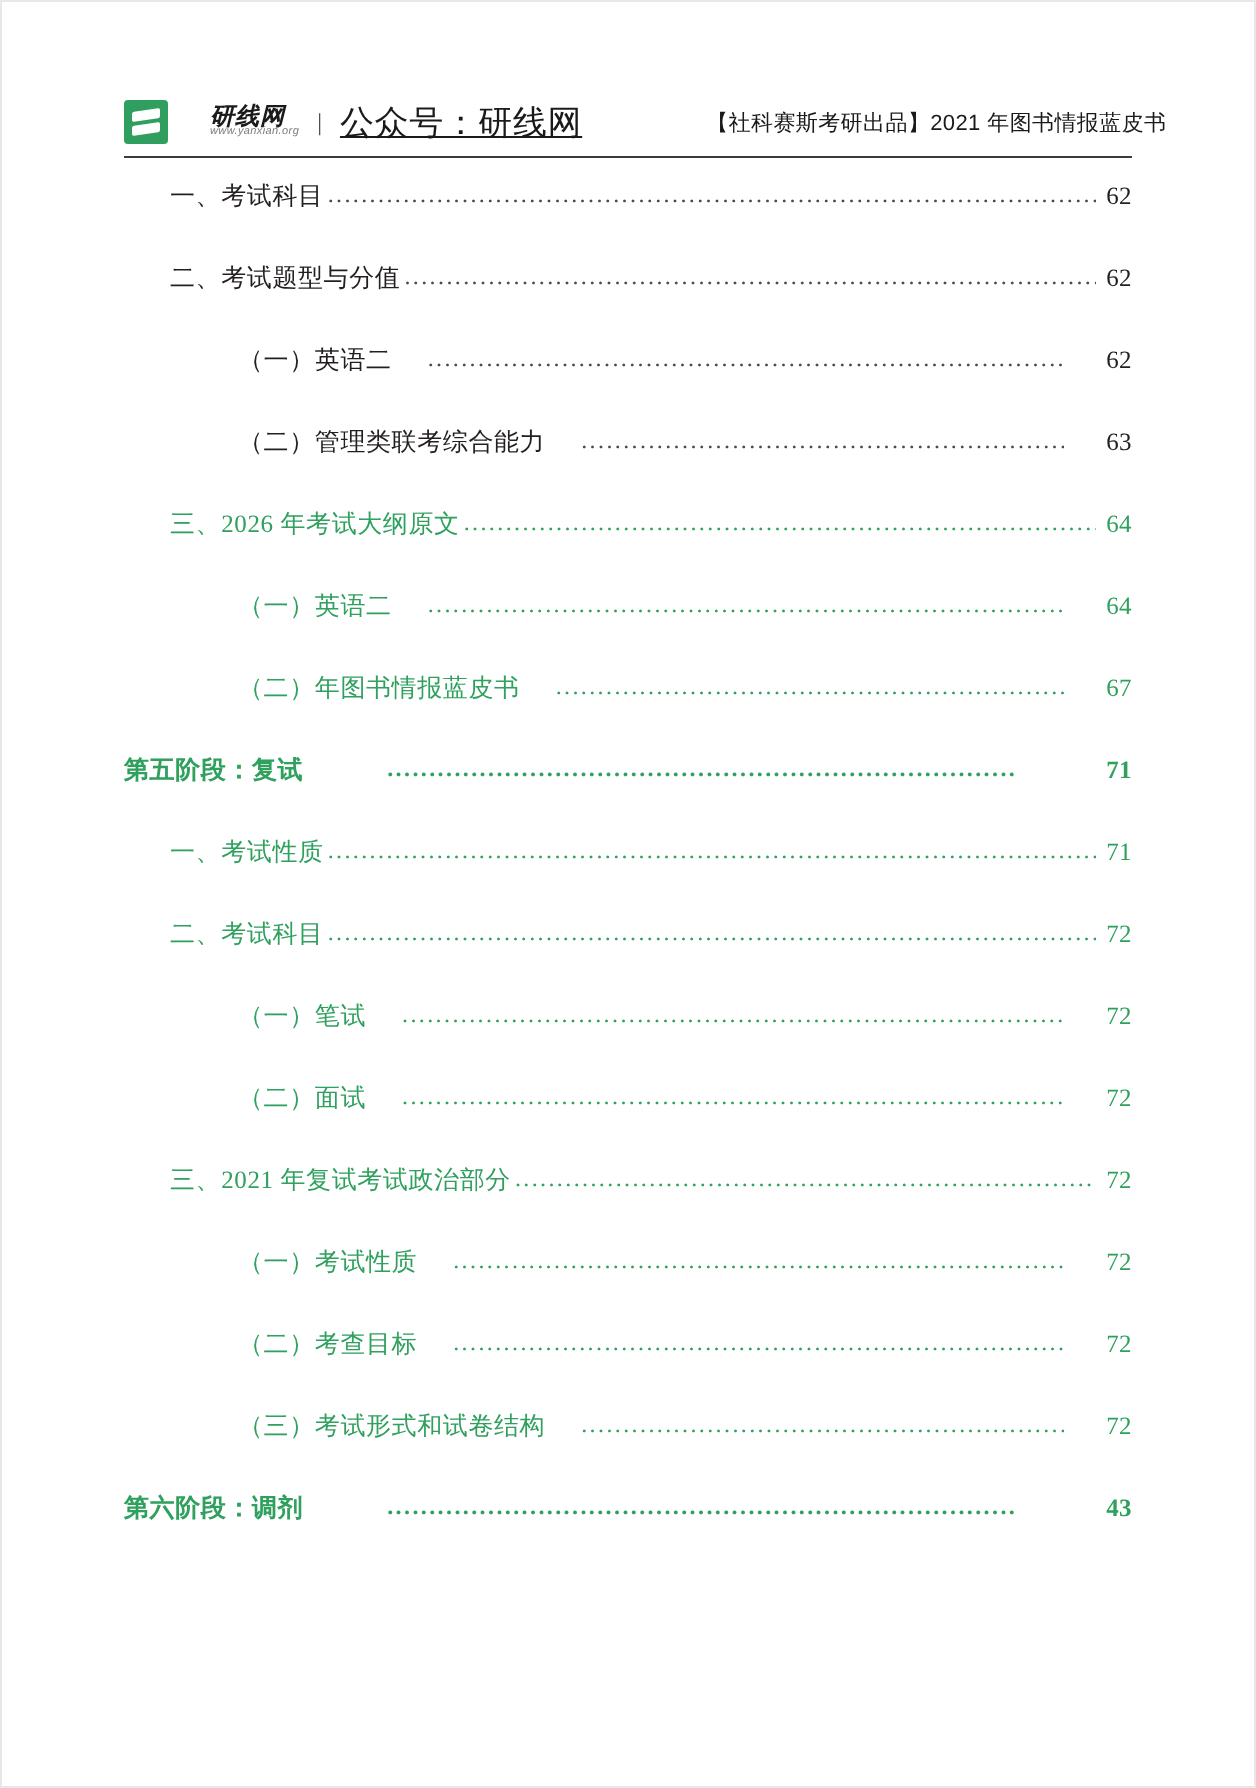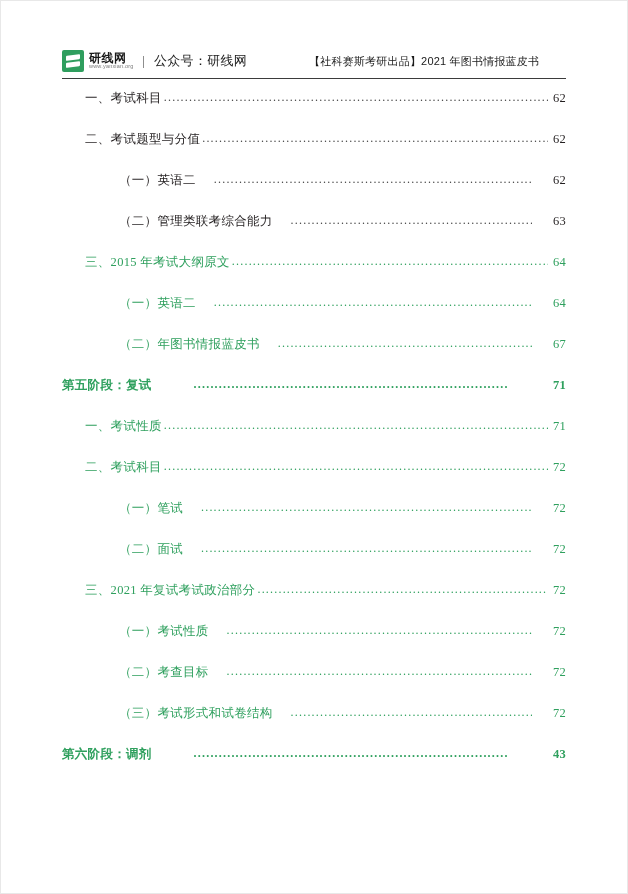--- a/index.html
+++ b/index.html
@@ -62,46 +62,48 @@
   .logo-mark::after {
     content: "";
     position: absolute;
     left: 4px; top: 12px;
     width: 14px; height: 5px;
     background: #ffffff;
     border-radius: 1px;
     transform: skewY(-8deg);
   }
   .logo-text {
-    margin-left: 5px;
+    margin-left: 21px;
     line-height: 1.05;
+    font-style: italic;
   }
   .logo-name {
     font-size: 12px;
     font-weight: bold;
     color: #1a1a1a;
     letter-spacing: 0.5px;
     font-family: "Liberation Sans", sans-serif;
   }
   .logo-url {
     font-size: 5.5px;
     color: #7a7a7a;
     letter-spacing: 0.2px;
     font-family: "Liberation Sans", sans-serif;
   }
   .hdr-sep {
     margin: 0 9px;
     color: #444;
     font-size: 12px;
   }
   .hdr-account {
-    font-size: 13px;
+    font-size: 17px;
     color: #1a1a1a;
     font-family: "Liberation Sans", sans-serif;
     letter-spacing: 0.3px;
+    text-decoration: underline;
   }
   .hdr-title {
     margin-left: 62px;
     font-size: 11px;
     color: #1a1a1a;
     font-family: "Liberation Sans", sans-serif;
     letter-spacing: 0.2px;
     white-space: nowrap;
   }
   .hdr-rule {
@@ -207,21 +209,21 @@
         <span class="toc-label">（一）英语二</span>
         <span class="toc-dots">...................................................................................................................................................................</span>
         <span class="toc-page">62</span>
       </div>
       <div class="toc-row lvl2 black">
         <span class="toc-label">（二）管理类联考综合能力</span>
         <span class="toc-dots">...................................................................................................................................................................</span>
         <span class="toc-page">63</span>
       </div>
       <div class="toc-row lvl1 green">
-        <span class="toc-label">三、2015 年考试大纲原文</span>
+        <span class="toc-label">三、2026 年考试大纲原文</span>
         <span class="toc-dots">...................................................................................................................................................................</span>
         <span class="toc-page">64</span>
       </div>
       <div class="toc-row lvl2 green">
         <span class="toc-label">（一）英语二</span>
         <span class="toc-dots">...................................................................................................................................................................</span>
         <span class="toc-page">64</span>
       </div>
       <div class="toc-row lvl2 green">
         <span class="toc-label">（二）年图书情报蓝皮书</span>

